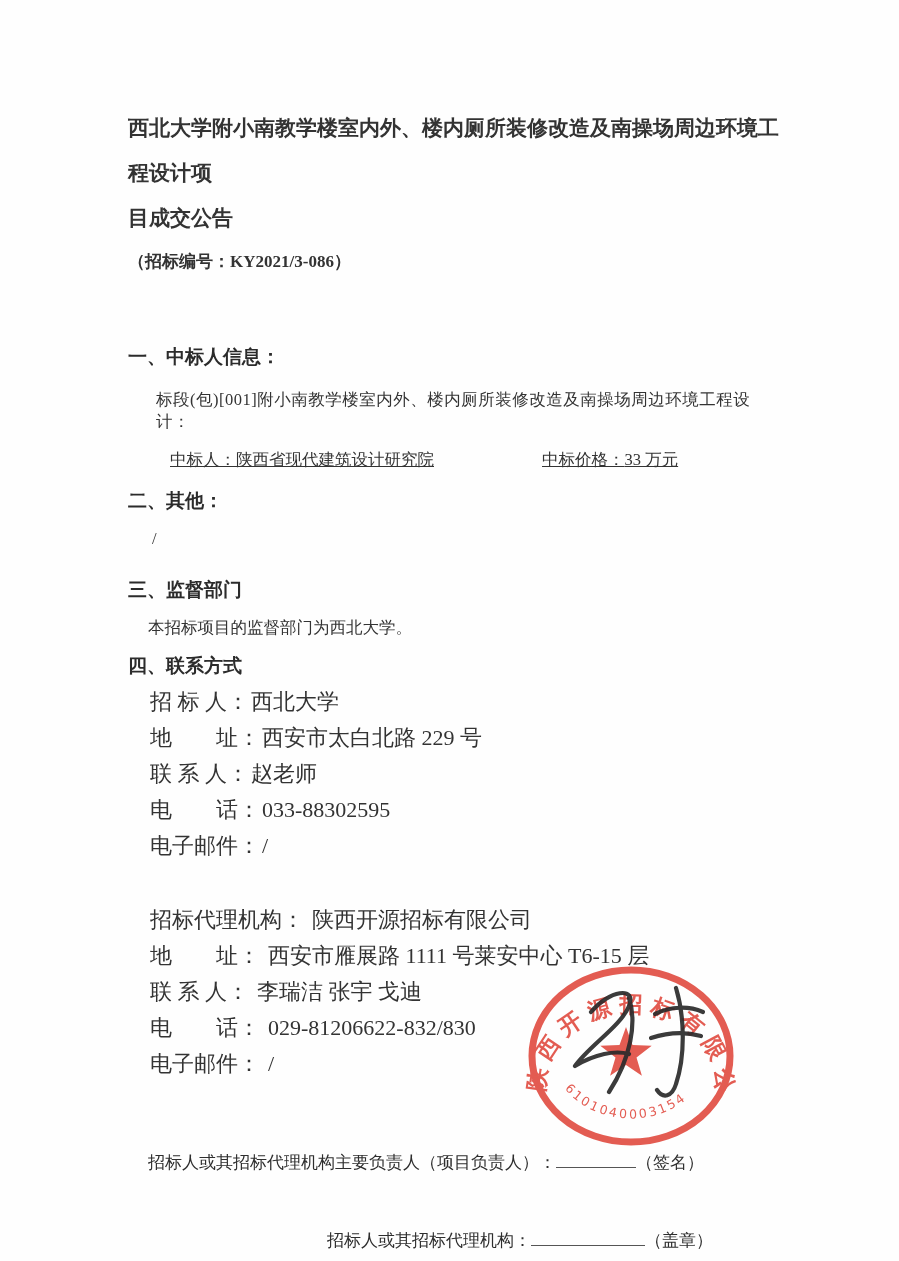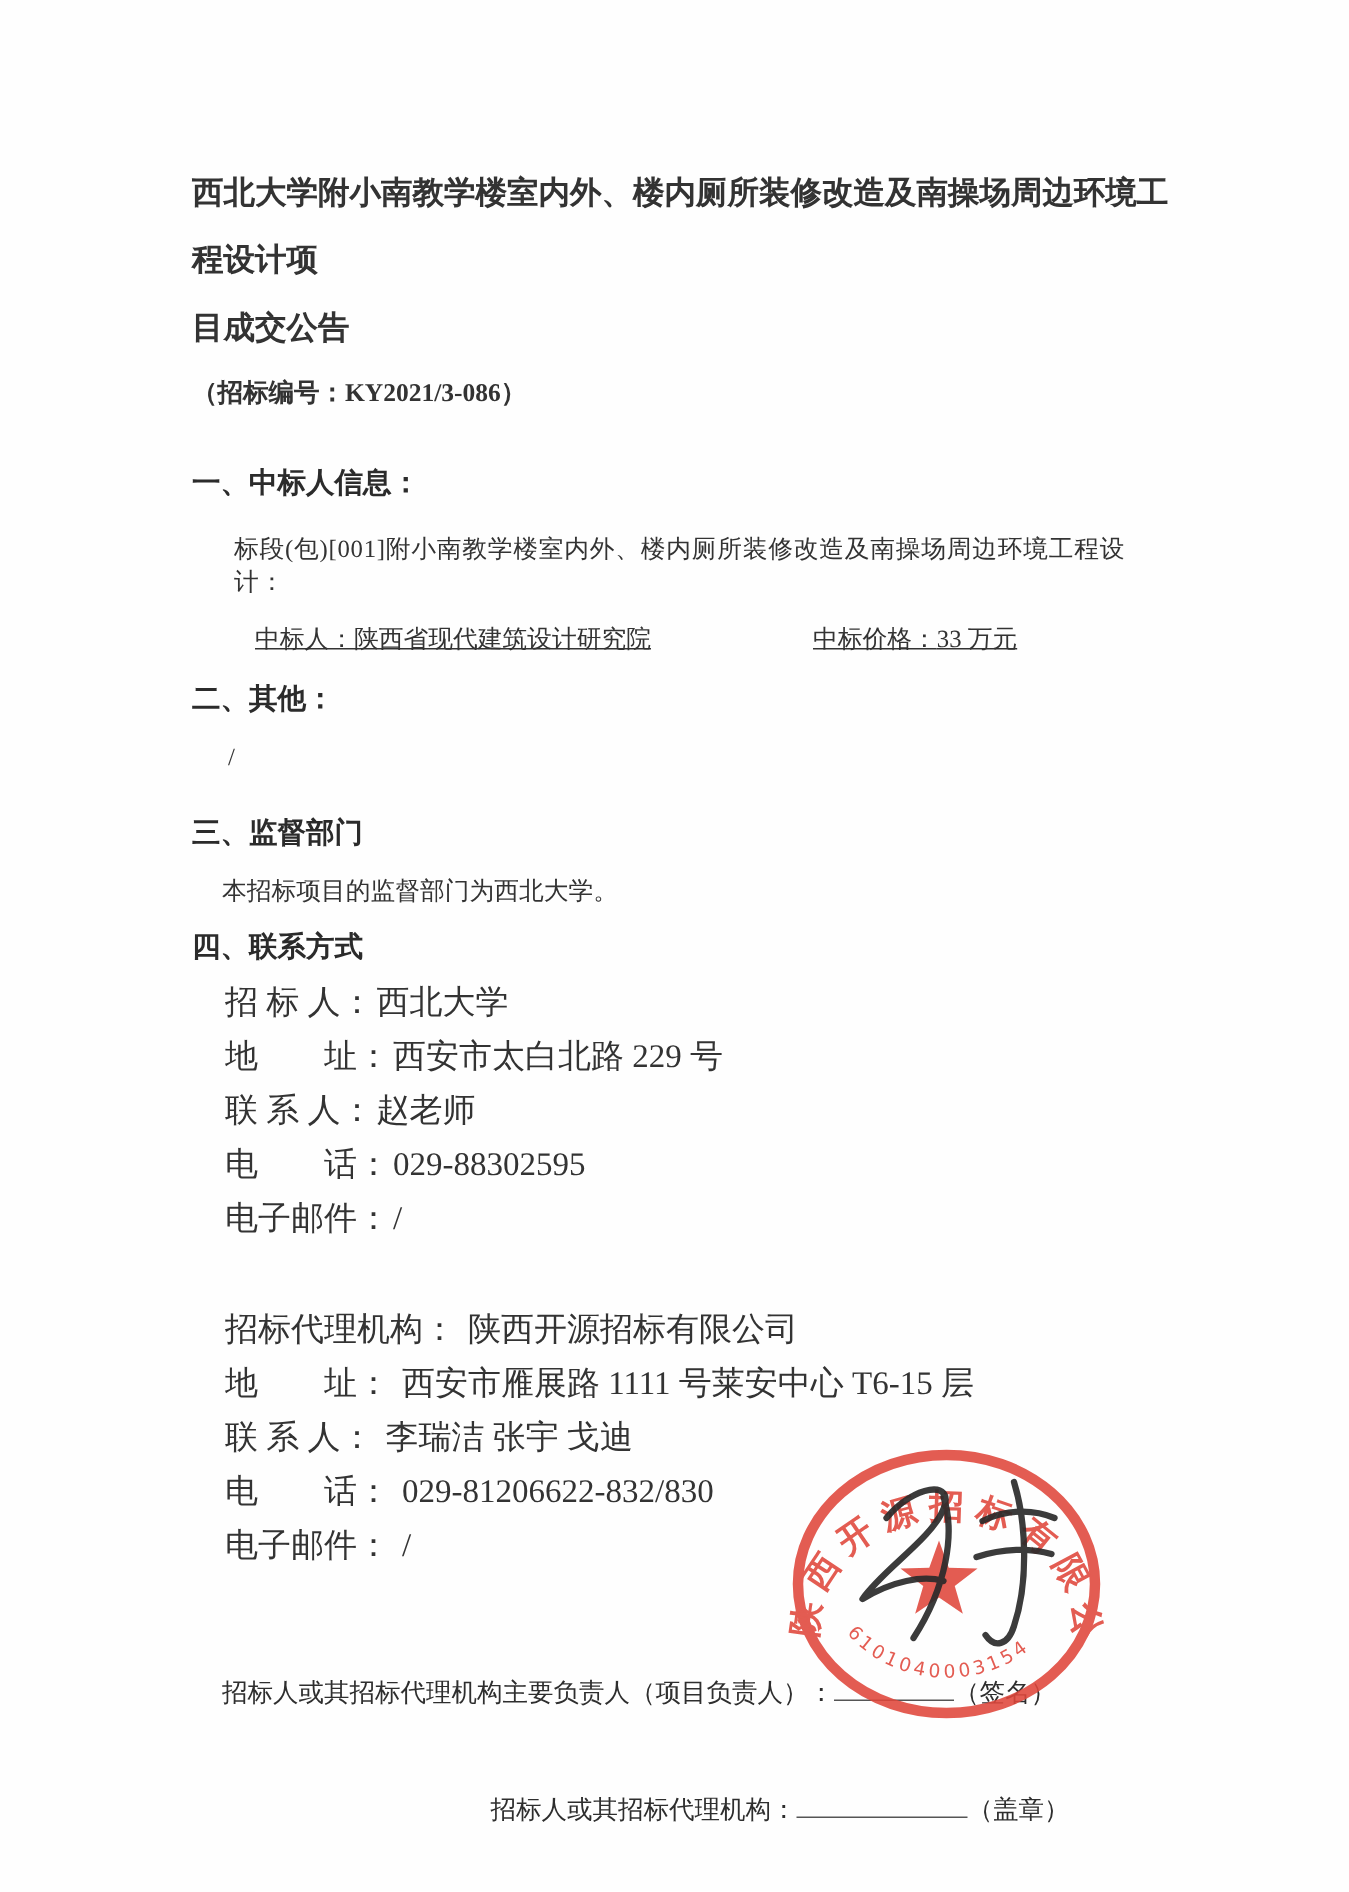--- a/index.html
+++ b/index.html
@@ -10,21 +10,21 @@
     font-family:"Liberation Serif","DejaVu Serif",serif;
     color:#2e2e2e;
     overflow:hidden;
     box-sizing:border-box;
     padding:0 118px 0 128px;
   }
   .title-block{padding-top:106px;}
   .title-line{font-size:21px;font-weight:700;line-height:45px;color:#333;}
   .tender-no{font-size:17px;font-weight:700;margin-top:6px;line-height:30px;color:#333;}
   .sec-heading{font-size:19px;font-weight:700;color:#2b2b2b;margin:0;line-height:24px;}
-  .h1{margin-top:34px;}
+  .h1{margin-top:68px;}
   .h2{margin-top:18px;}
   .h3{margin-top:28px;}
   .h4{margin-top:15px;}
   .body-line{font-size:16.5px;line-height:22px;color:#333;}
   .lot-line{margin-top:20px;margin-left:28px;letter-spacing:0.5px;}
   .winner-line{margin-top:16px;margin-left:42px;display:flex;text-decoration:underline;}
   .price-part{margin-left:108px;}
   .slash-line{margin-top:15px;margin-left:24px;}
   .superv-line{margin-top:15px;margin-left:20px;}
   .contact-block{margin-top:6px;}
@@ -64,21 +64,21 @@
 
   <div class="sec-heading h3">三、监督部门</div>
   <div class="body-line superv-line">本招标项目的监督部门为西北大学。</div>
 
   <div class="sec-heading h4">四、联系方式</div>
 
   <div class="contact-block">
     <div class="contact-row"><span class="lab">招 标 人：</span><span class="val">西北大学</span></div>
     <div class="contact-row"><span class="lab">地　　址：</span><span class="val">西安市太白北路 229 号</span></div>
     <div class="contact-row"><span class="lab">联 系 人：</span><span class="val">赵老师</span></div>
-    <div class="contact-row"><span class="lab">电　　话：</span><span class="val">029-88302595</span></div>
+    <div class="contact-row"><span class="lab">电　　话：</span><span class="val">033-88302595</span></div>
     <div class="contact-row"><span class="lab">电子邮件：</span><span class="val">/</span></div>
   </div>
 
   <div class="contact-block agency-block">
     <div class="contact-row"><span class="lab">招标代理机构：</span><span class="val">陕西开源招标有限公司</span></div>
     <div class="contact-row"><span class="lab">地　　址：</span><span class="val">西安市雁展路 1111 号莱安中心 T6-15 层</span></div>
     <div class="contact-row"><span class="lab">联 系 人：</span><span class="val">李瑞洁 张宇 戈迪</span></div>
     <div class="contact-row"><span class="lab">电　　话：</span><span class="val">029-81206622-832/830</span></div>
     <div class="contact-row"><span class="lab">电子邮件：</span><span class="val">/</span></div>
   </div>

